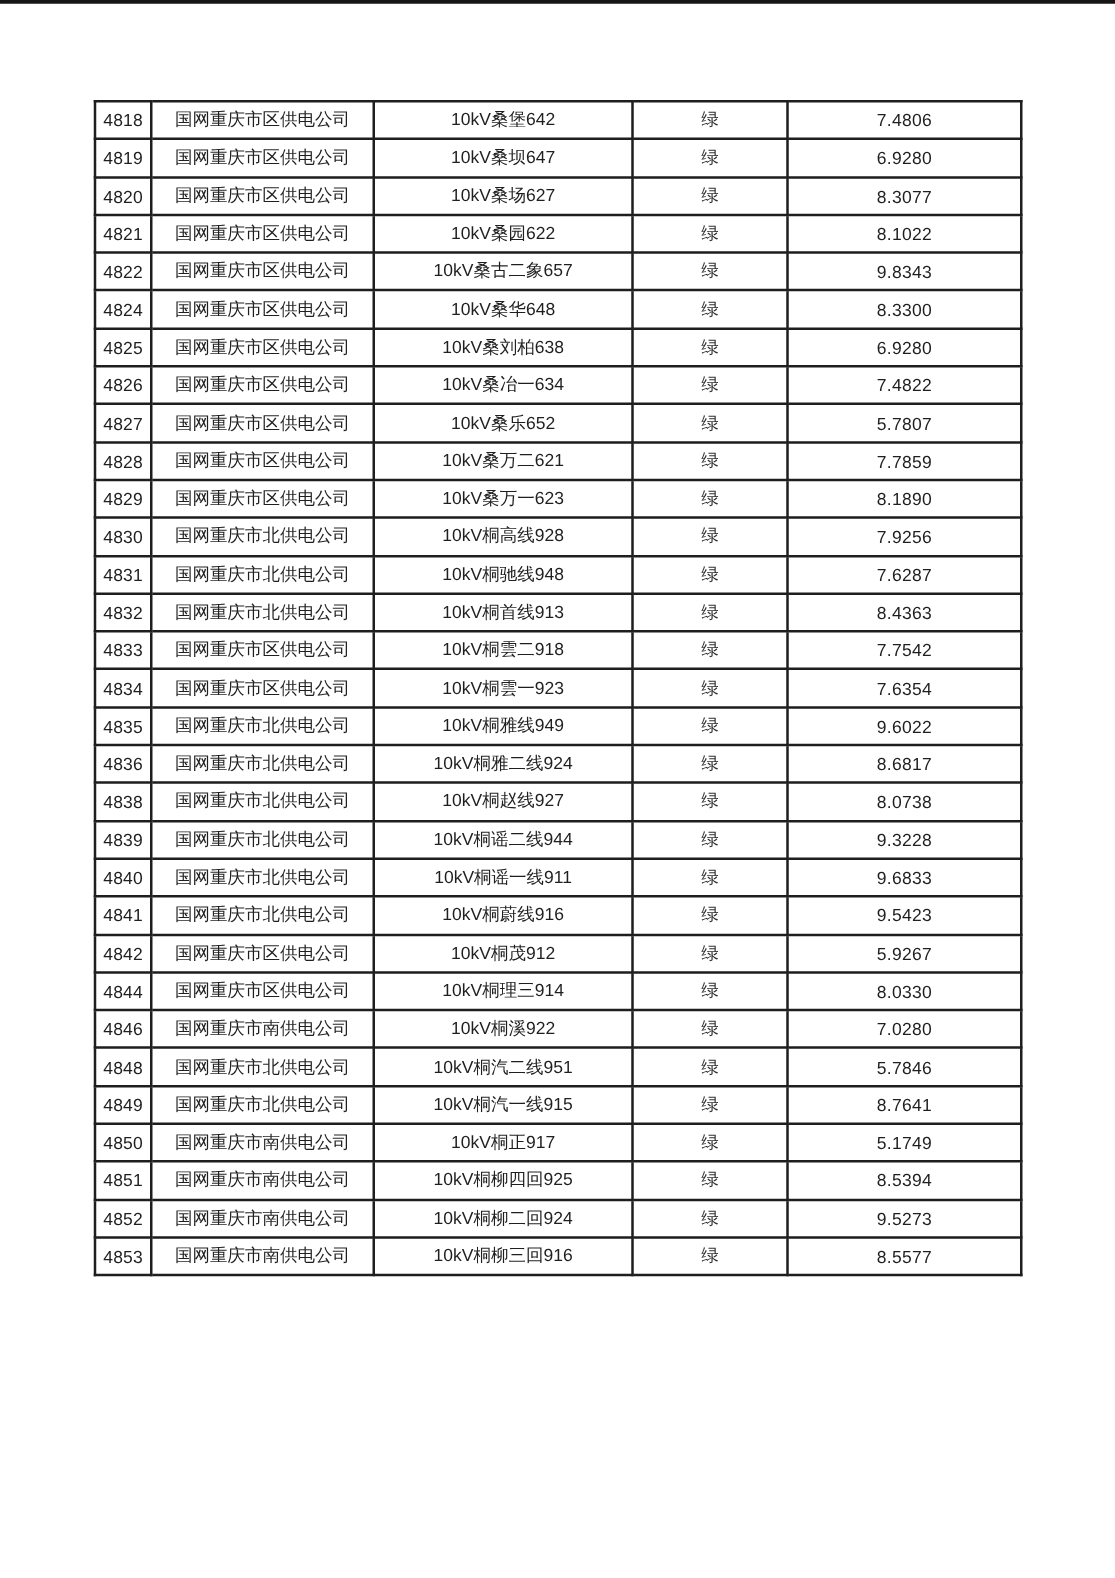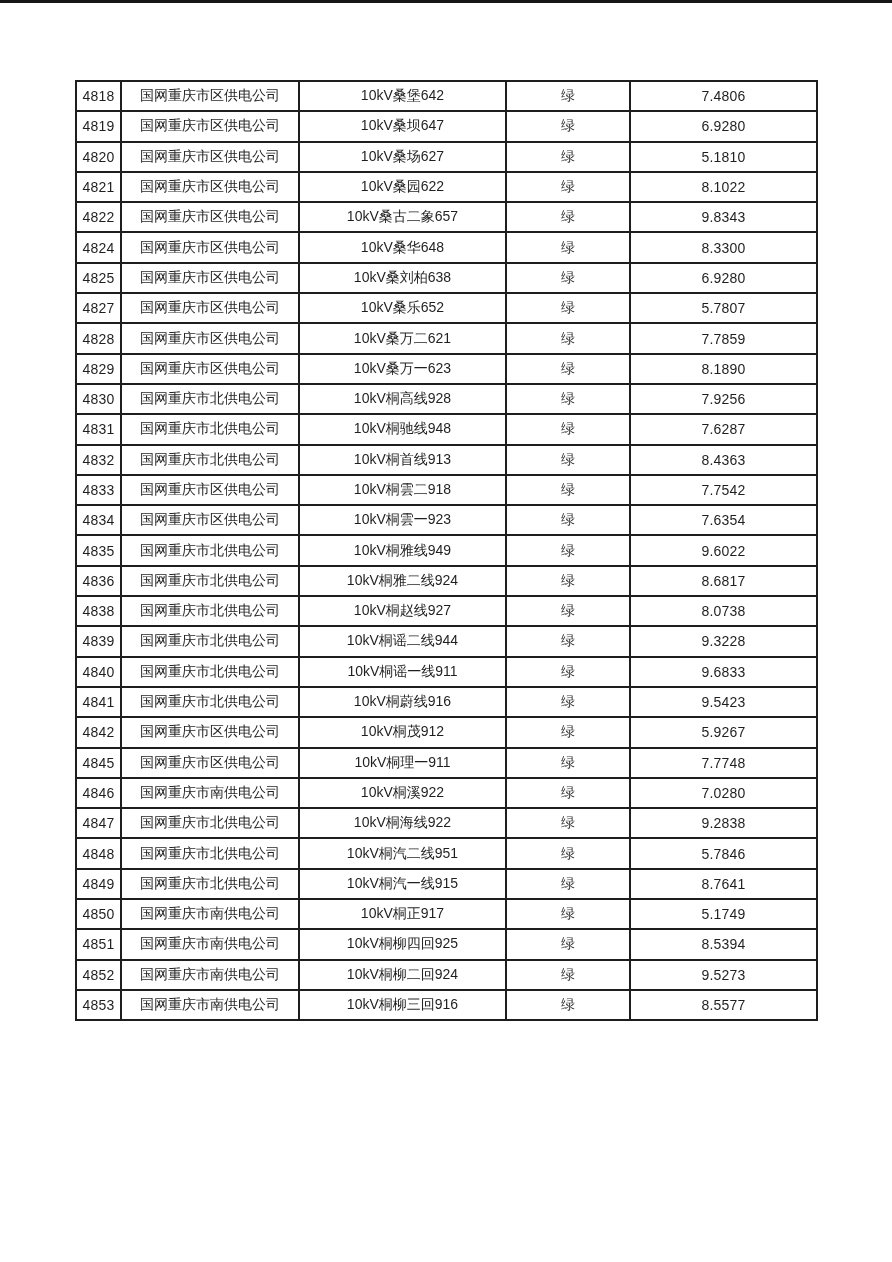--- a/index.html
+++ b/index.html
@@ -88,21 +88,21 @@
     <td class="cell-line">10kV桑坝647</td>
     <td class="cell-status" style="color: rgb(47, 47, 47);">绿</td>
     <td class="cell-value">6.9280</td>
   </tr>
 
   <tr>
     <td class="cell-id">4820</td>
     <td class="cell-company">国网重庆市区供电公司</td>
     <td class="cell-line">10kV桑场627</td>
     <td class="cell-status" style="color: rgb(47, 47, 47);">绿</td>
-    <td class="cell-value">5.1810</td>
+    <td class="cell-value">8.3077</td>
   </tr>
 
   <tr>
     <td class="cell-id">4821</td>
     <td class="cell-company">国网重庆市区供电公司</td>
     <td class="cell-line">10kV桑园622</td>
     <td class="cell-status" style="color: rgb(47, 47, 47);">绿</td>
     <td class="cell-value">8.1022</td>
   </tr>
 
@@ -124,20 +124,27 @@
   </tr>
 
   <tr>
     <td class="cell-id">4825</td>
     <td class="cell-company">国网重庆市区供电公司</td>
     <td class="cell-line">10kV桑刘柏638</td>
     <td class="cell-status" style="color: rgb(47, 47, 47);">绿</td>
     <td class="cell-value">6.9280</td>
   </tr>
 
+  <tr>
+    <td class="cell-id">4826</td>
+    <td class="cell-company">国网重庆市区供电公司</td>
+    <td class="cell-line">10kV桑冶一634</td>
+    <td class="cell-status" style="color: rgb(47, 47, 47);">绿</td>
+    <td class="cell-value">7.4822</td>
+  </tr>
 
   <tr>
     <td class="cell-id">4827</td>
     <td class="cell-company">国网重庆市区供电公司</td>
     <td class="cell-line">10kV桑乐652</td>
     <td class="cell-status" style="color: rgb(47, 47, 47);">绿</td>
     <td class="cell-value">5.7807</td>
   </tr>
 
   <tr>
@@ -247,44 +254,37 @@
 
   <tr>
     <td class="cell-id">4842</td>
     <td class="cell-company">国网重庆市区供电公司</td>
     <td class="cell-line">10kV桐茂912</td>
     <td class="cell-status" style="color: rgb(47, 47, 47);">绿</td>
     <td class="cell-value">5.9267</td>
   </tr>
 
 
-
-  <tr>
-    <td class="cell-id">4845</td>
-    <td class="cell-company">国网重庆市区供电公司</td>
-    <td class="cell-line">10kV桐理一911</td>
-    <td class="cell-status" style="color: rgb(47, 47, 47);">绿</td>
-    <td class="cell-value">7.7748</td>
-  </tr>
+  <tr>
+    <td class="cell-id">4844</td>
+    <td class="cell-company">国网重庆市区供电公司</td>
+    <td class="cell-line">10kV桐理三914</td>
+    <td class="cell-status" style="color: rgb(47, 47, 47);">绿</td>
+    <td class="cell-value">8.0330</td>
+  </tr>
+
 
   <tr>
     <td class="cell-id">4846</td>
     <td class="cell-company">国网重庆市南供电公司</td>
     <td class="cell-line">10kV桐溪922</td>
     <td class="cell-status" style="color: rgb(47, 47, 47);">绿</td>
     <td class="cell-value">7.0280</td>
   </tr>
 
-  <tr>
-    <td class="cell-id">4847</td>
-    <td class="cell-company">国网重庆市北供电公司</td>
-    <td class="cell-line">10kV桐海线922</td>
-    <td class="cell-status" style="color: rgb(47, 47, 47);">绿</td>
-    <td class="cell-value">9.2838</td>
-  </tr>
 
   <tr>
     <td class="cell-id">4848</td>
     <td class="cell-company">国网重庆市北供电公司</td>
     <td class="cell-line">10kV桐汽二线951</td>
     <td class="cell-status" style="color: rgb(47, 47, 47);">绿</td>
     <td class="cell-value">5.7846</td>
   </tr>
 
   <tr>

